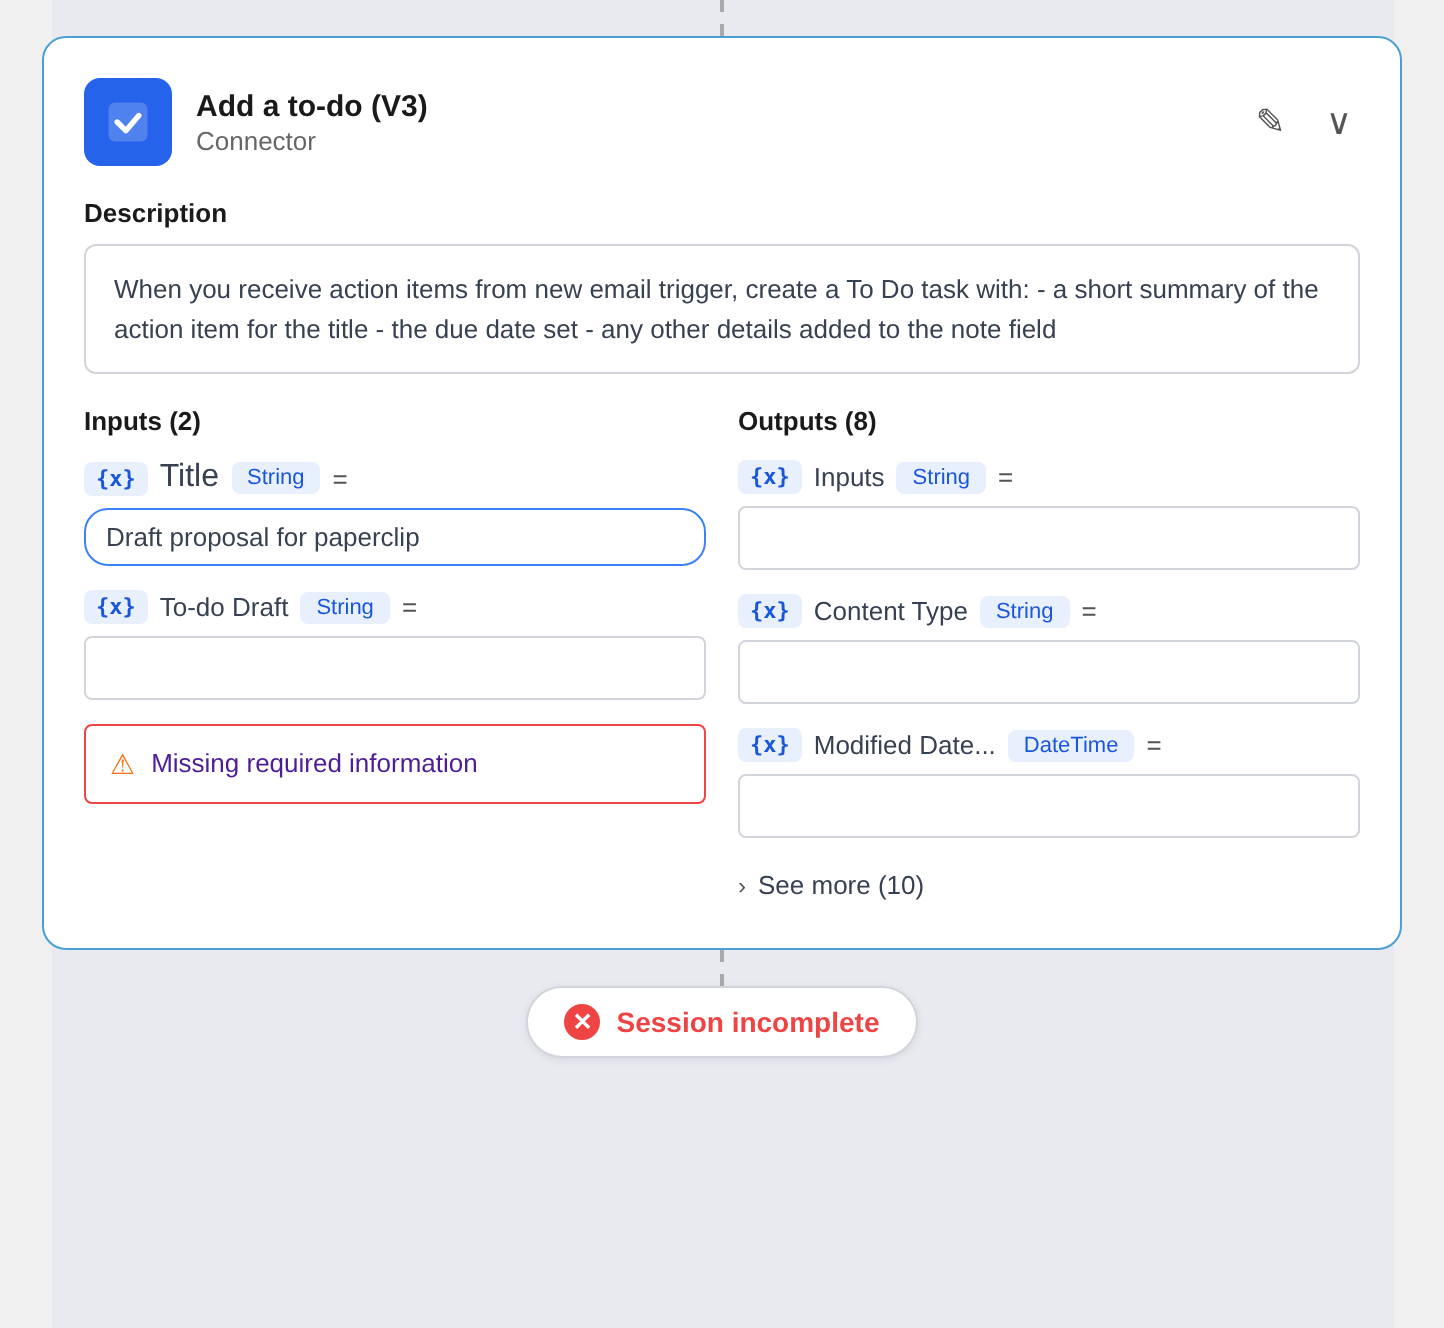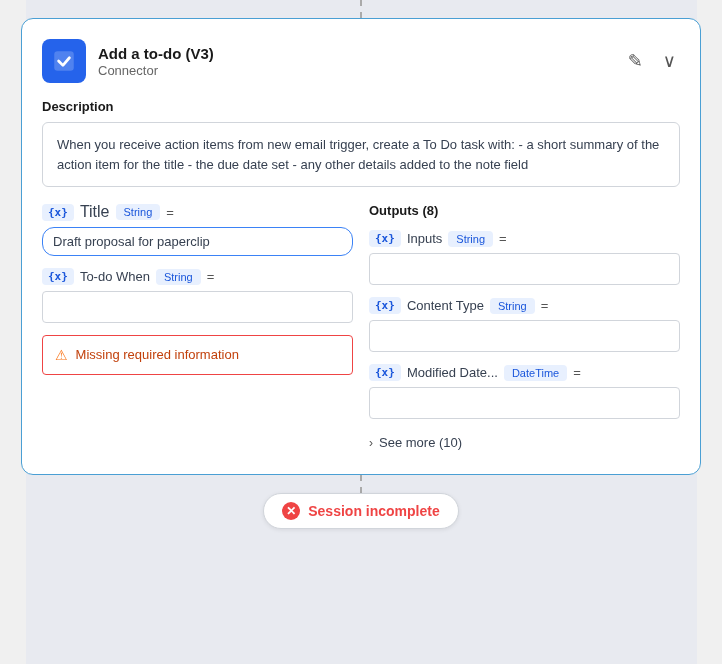--- a/index.html
+++ b/index.html
@@ -202,21 +202,21 @@
     }
 
     .error-icon {
       color: #f97316;
       font-size: 14px;
       margin-top: 1px;
       flex-shrink: 0;
     }
 
     .error-text {
-      color: #c2410c;
+      color: #4c1d95;
       font-size: 13px;
       font-weight: 500;
       line-height: 1.4;
     }
 
     .see-more {
       display: flex;
       align-items: center;
       gap: 6px;
       color: #374151;
@@ -303,38 +303,39 @@
         </button>
       </div>
     </div>
 
     <div class="description-label">Description</div>
     <div class="description-box">When you receive action items from new email trigger, create a To Do task with: - a short summary of the action item for the title - the due date set - any other details added to the note field</div>
 
     <div class="columns">
 
       <div class="column">
+        <div class="column-title">Inputs (2)</div>
 
         
         <div class="field-row">
           <span class="badge">
               <span class="badge-curly">{x}</span>
             </span>
           <span style="font-size:16px;color:#374151;font-weight:500;">Title</span>
           <span class="type-tag">String</span>
           <span class="equals">=</span>
         </div>
         <input type="text" class="text-input" value="Draft proposal for paperclip" style="">
 
         
         <div class="field-row">
           <span class="badge">
               <span class="badge-curly">{x}</span>
             </span>
-          <span style="font-size:13px;color:#374151;font-weight:500;">To-do When</span>
+          <span style="font-size:13px;color:#374151;font-weight:500;">To-do Draft</span>
           <span class="type-tag">String</span>
           <span class="equals">=</span>
         </div>
         <div class="empty-input"></div>
 
         
         <div class="error-box">
           <span class="error-icon">⚠</span>
           <span class="error-text">Missing required information</span>
         </div>

